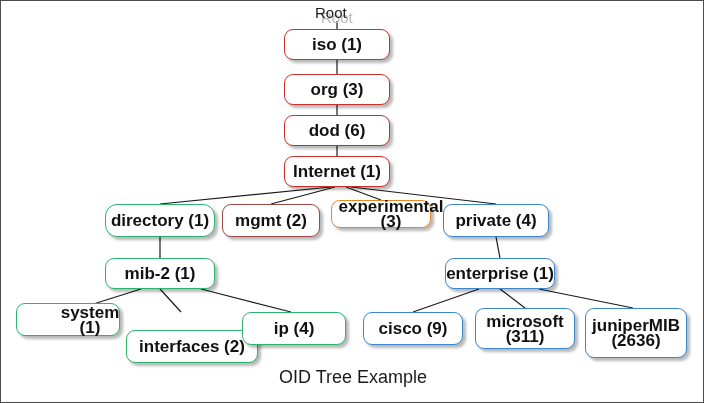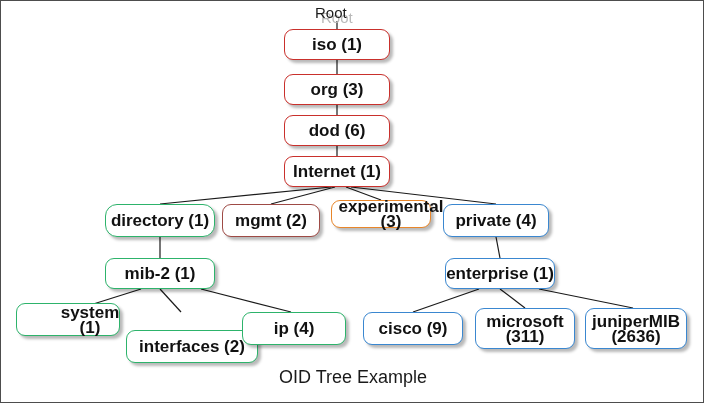--- a/index.html
+++ b/index.html
@@ -107,19 +107,19 @@
 (3)</div>
       <div class="node" style="left: 442px; top: 203px; width: 106px; height: 33px; border-color: rgb(58, 135, 208);">private (4)</div>
       <div class="node" style="left: 104px; top: 257px; width: 110px; height: 31px; border-color: rgb(45, 179, 107);">mib-2 (1)</div>
       <div class="node" style="left: 444px; top: 257px; width: 110px; height: 31px; border-color: rgb(58, 135, 208);">enterprise (1)</div>
       <div class="node" style="left: 15px; top: 302px; width: 104px; height: 33px; border-color: rgb(45, 179, 107); padding-left: 44px;">system (1)</div>
       <div class="node" style="left: 125px; top: 329px; width: 132px; height: 33px; border-color: rgb(45, 179, 107);">interfaces (2)</div>
       <div class="node" style="left: 241px; top: 311px; width: 104px; height: 33px; border-color: rgb(45, 179, 107);">ip (4)</div>
       <div class="node" style="left: 362px; top: 311px; width: 100px; height: 33px; border-color: rgb(58, 135, 208);">cisco (9)</div>
       <div class="node" style="left: 474px; top: 307px; width: 100px; height: 41px; border-color: rgb(58, 135, 208);">microsoft
 (311)</div>
-      <div class="node" style="left: 584px; top: 307px; width: 102px; height: 41px; border-color: rgb(58, 135, 208);">juniperMIB
+      <div class="node" style="left: 584px; top: 307px; width: 102px; height: 50px; border-color: rgb(58, 135, 208);">juniperMIB
 (2636)</div>
     </div>
 
   <div class="caption" style="left: 0; width: 704px; top: 366px;">OID Tree Example</div>
 
 </div>
 
 </body></html>

